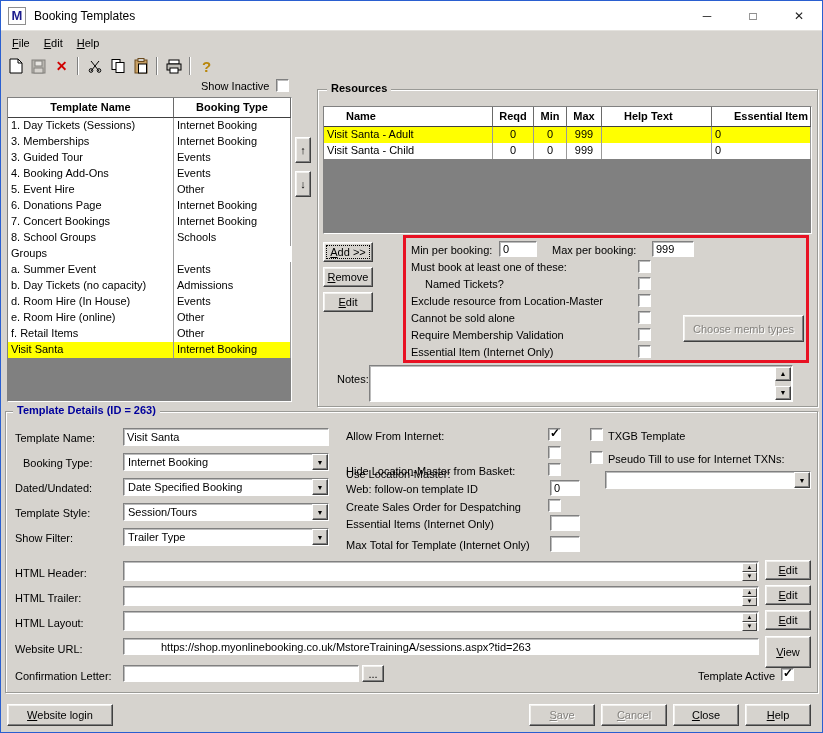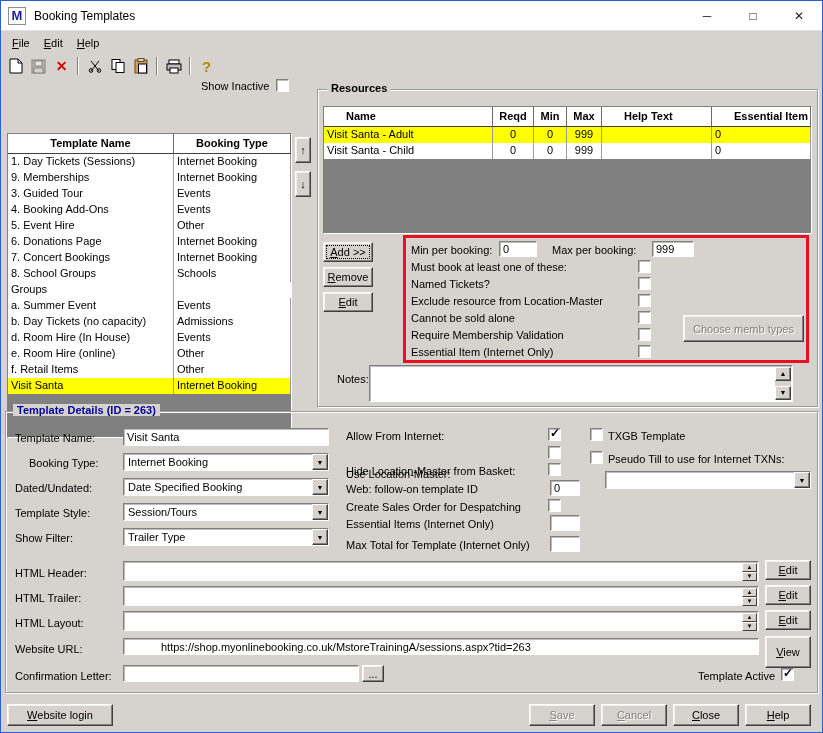--- a/index.html
+++ b/index.html
@@ -138,32 +138,32 @@
     <div class="tbtn">
         <span style="color:#b8860b;font-weight:bold;font-size:15px;">?</span>
       </div>
   </div>
 
   <div class="abs" style="left:200px; top:78px; display:flex; align-items:center; gap:7px;">
     <span class="txt">Show Inactive</span>
     <span class="cb" style="position:relative;"></span>
   </div>
 
-  <div class="panel abs" style="left:6px; top:96px; width:285px; height:305px;margin-top:36px;">
+  <div class="panel abs" style="left:6px; top:96px; width:285px; height:305px;">
     <div class="gridhead tl-grid">
       <div>Template Name</div>
       <div>Booking Type</div>
     </div>
     <div>
         <div class="tl-row tl-grid">
           <div>1. Day Tickets (Sessions)</div>
           <div>Internet Booking</div>
         </div>
         <div class="tl-row tl-grid">
-          <div>9. Memberships</div>
+          <div>3. Memberships</div>
           <div>Internet Booking</div>
         </div>
         <div class="tl-row tl-grid">
           <div>3. Guided Tour</div>
           <div>Events</div>
         </div>
         <div class="tl-row tl-grid">
           <div>4. Booking Add-Ons</div>
           <div>Events</div>
         </div>
@@ -263,21 +263,21 @@
     </div>
 
   <span class="txt abs" style="left:410px; top:243px;">Min per booking:</span>
   <input class="field" style="left: 498px; top: 240px; width: 38px; height: 16px;" value="0">
   <span class="txt abs" style="left:551px; top:243px;">Max per booking:</span>
   <input class="field" style="left: 651px; top: 240px; width: 42px; height: 16px;" value="999">
 
   <span class="txt abs" style="left:410px; top:260px;">Must book at least one of these:</span>
   <span class="cb" style="left:637px; top:259px;"></span>
 
-  <span class="txt abs" style="left:410px; top:277px;">Named Tickets?</span>
+  <span class="txt abs" style="left:424px; top:277px;">Named Tickets?</span>
   <span class="cb" style="left:637px; top:276px;"></span>
 
   <span class="txt abs" style="left:410px; top:294px;">Exclude resource from Location-Master</span>
   <span class="cb" style="left:637px; top:293px;"></span>
 
   <span class="txt abs" style="left:410px; top:311px;">Cannot be sold alone</span>
   <span class="cb" style="left:637px; top:310px;"></span>
 
   <span class="txt abs" style="left:410px; top:328px;">Require Membership Validation</span>
   <span class="cb" style="left:637px; top:327px;"></span>
@@ -299,21 +299,21 @@
       <span>▼</span>
     </div>
   </div>
 
   <div class="groupbox abs" style="left:4px; top:410px; width:813px; height:282px;"></div>
   <span class="grouplabel bluebold" style="left:12px; top:403px;">Template Details (ID = 263)</span>
 
   <span class="txt abs" style="left:14px; top:431px;">Template Name:</span>
   <input class="field" style="left: 122px; top: 427px; width: 206px; height: 18px;" value="Visit Santa">
 
-  <span class="txt abs" style="left:28px; top:456px;">Booking Type:</span>
+  <span class="txt abs" style="left:22px; top:456px;">Booking Type:</span>
   <div class="combo" style="left:122px; top:452px; width:206px;">
     <span class="val">Internet Booking</span>
     <span class="drop">▼</span>
   </div>
 
   <span class="txt abs" style="left:14px; top:481px;">Dated/Undated:</span>
   <div class="combo" style="left:122px; top:477px; width:206px;">
     <span class="val">Date Specified Booking</span>
     <span class="drop">▼</span>
   </div>

